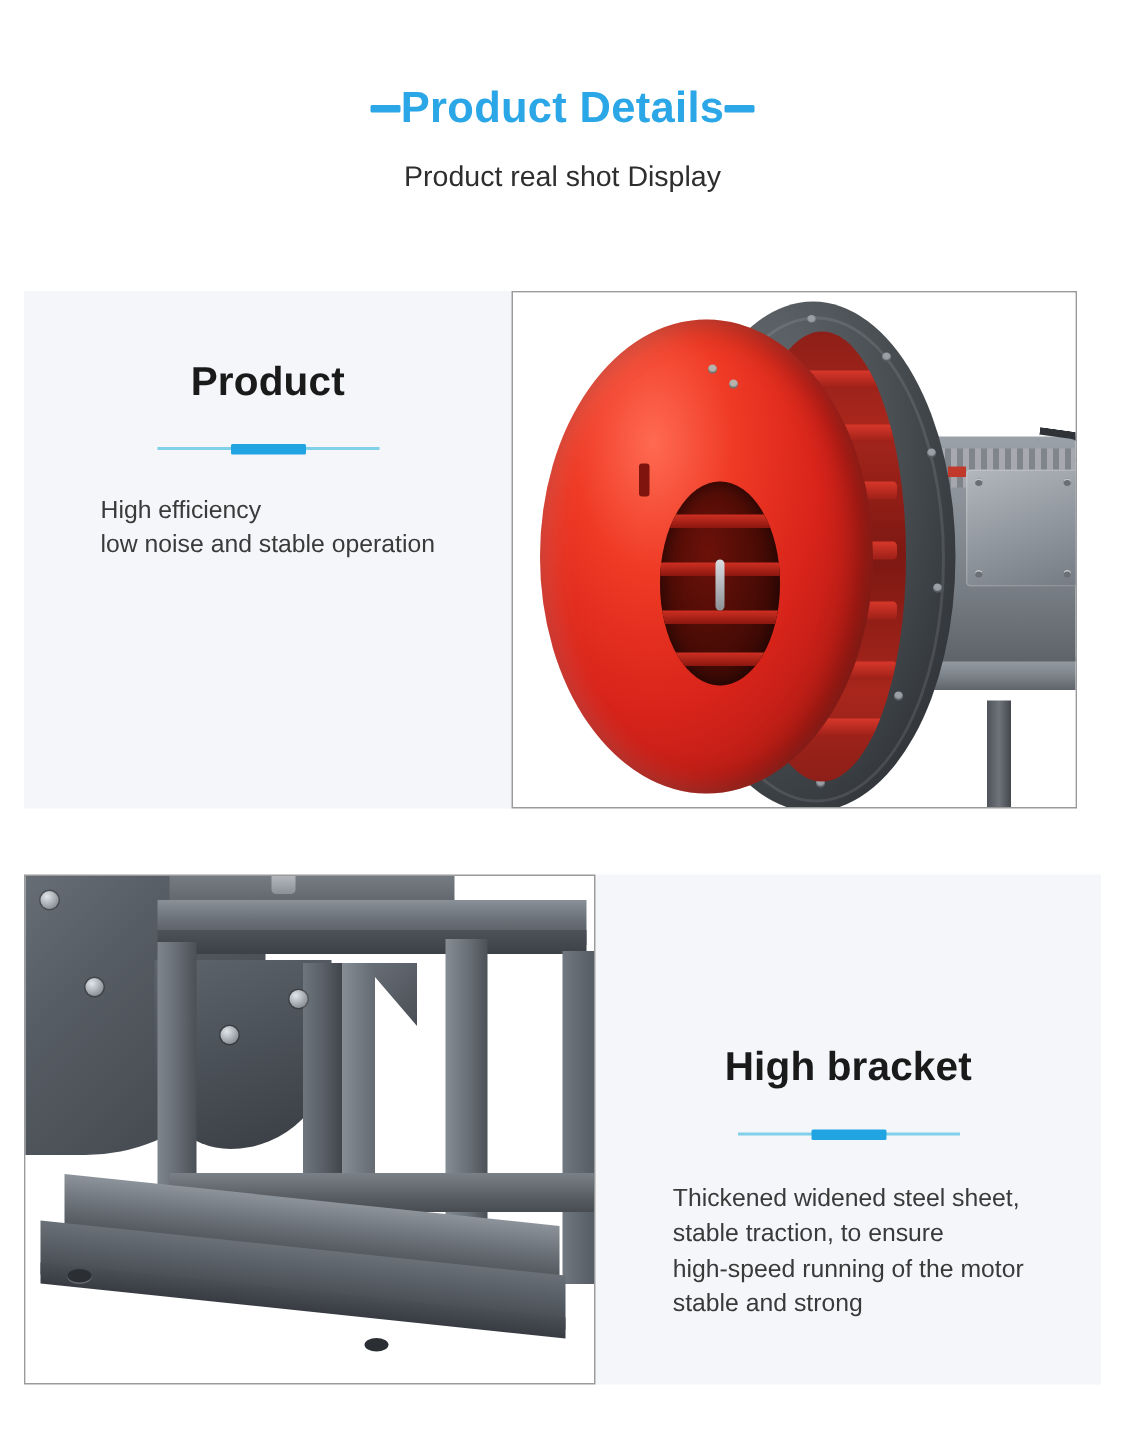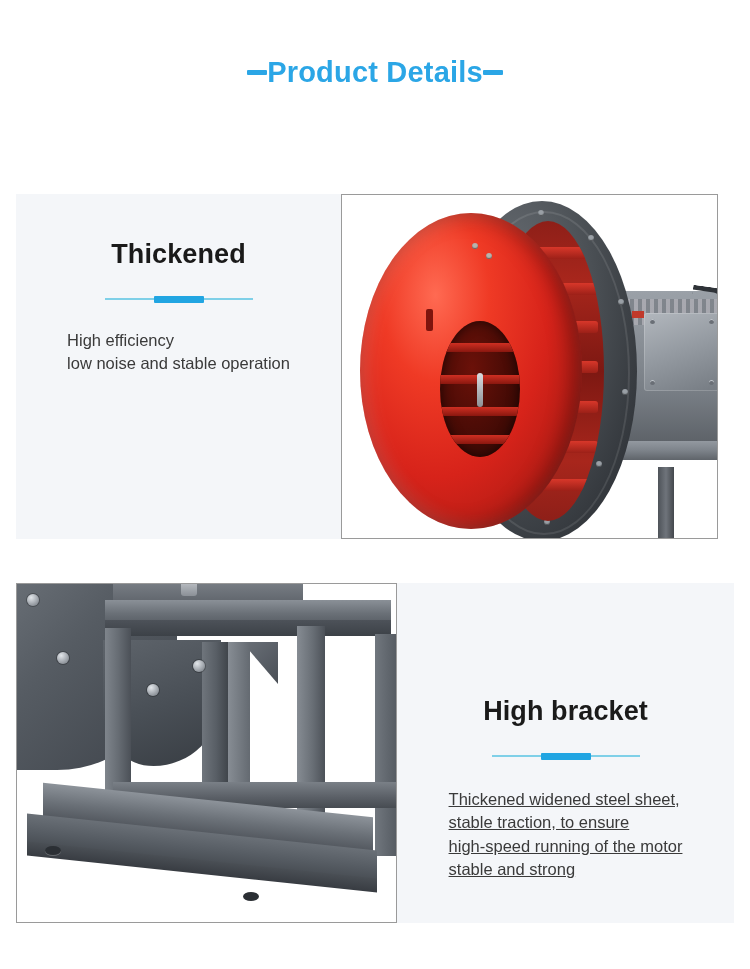--- a/index.html
+++ b/index.html
@@ -110,21 +110,21 @@
   }
 
   .feature-desc {
     margin-top: 26px;
     font-size: 16.5px;
     color: #3a3a3a;
     line-height: 1.42;
     text-align: left;
     white-space: pre-line;
   }
-  .panel-bracket .feature-desc { margin-top: 28px; text-decoration: underline; }
+  .panel-bracket .feature-desc { margin-top: 28px; }
 
   
   .photo-card {
     border: 1px solid #9a9a9a;
     background: #ffffff;
     box-sizing: border-box;
     position: relative;
     overflow: hidden;
   }
   .card-impeller { width: 377px; height: 345px; }
@@ -390,26 +390,27 @@
 </style>
 </head>
 <body>
 
 <div class="header">
   <div class="title-row">
     <span class="title-dash"></span>
     <span class="page-title">Product Details</span>
     <span class="title-dash"></span>
   </div>
+  <div class="page-subtitle">Product real shot Display</div>
 </div>
 
 <div class="section section-impeller">
 
   <div class="text-panel panel-impeller">
-    <div class="feature-title">Thickened</div>
+    <div class="feature-title">Product</div>
     <div class="divider">
       <span class="divider-line"></span>
       <span class="divider-bar"></span>
     </div>
     <div class="feature-desc">High efficiency
 low noise and stable operation</div>
   </div>
 
   <div class="photo-card card-impeller">
     <div class="imp-scene">

